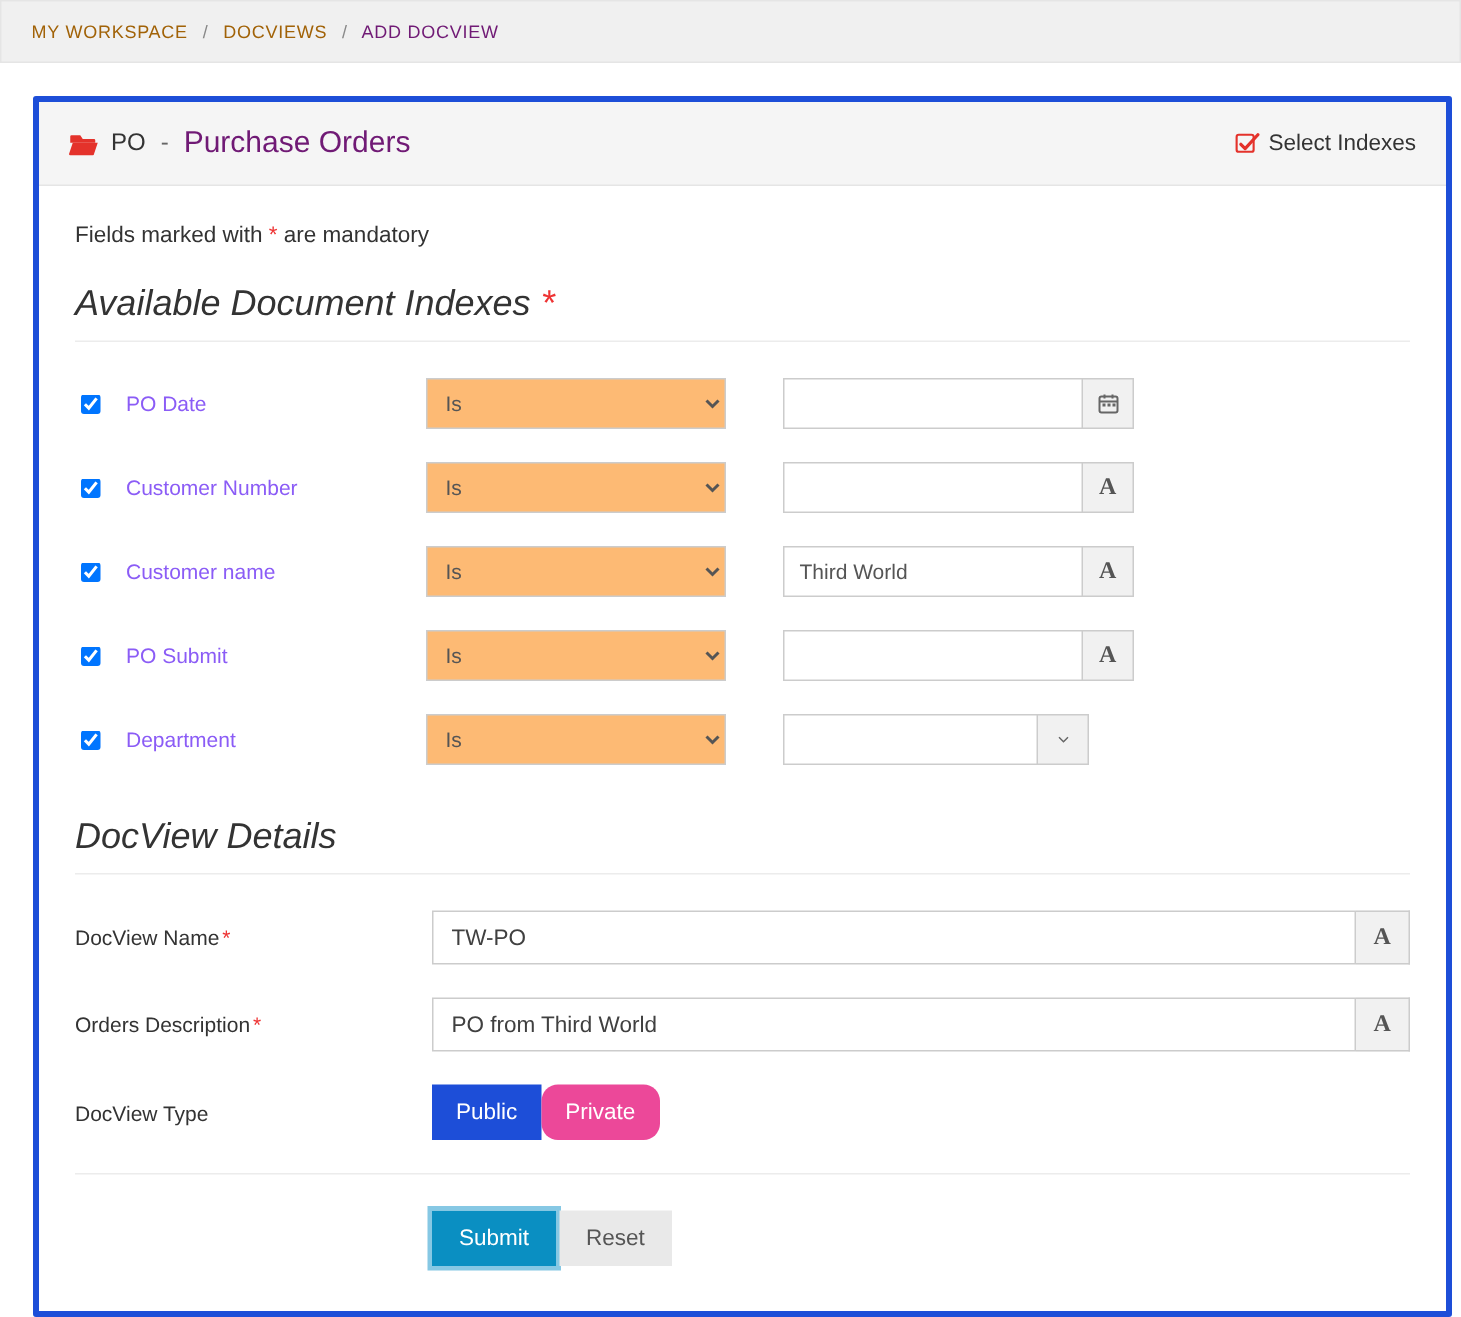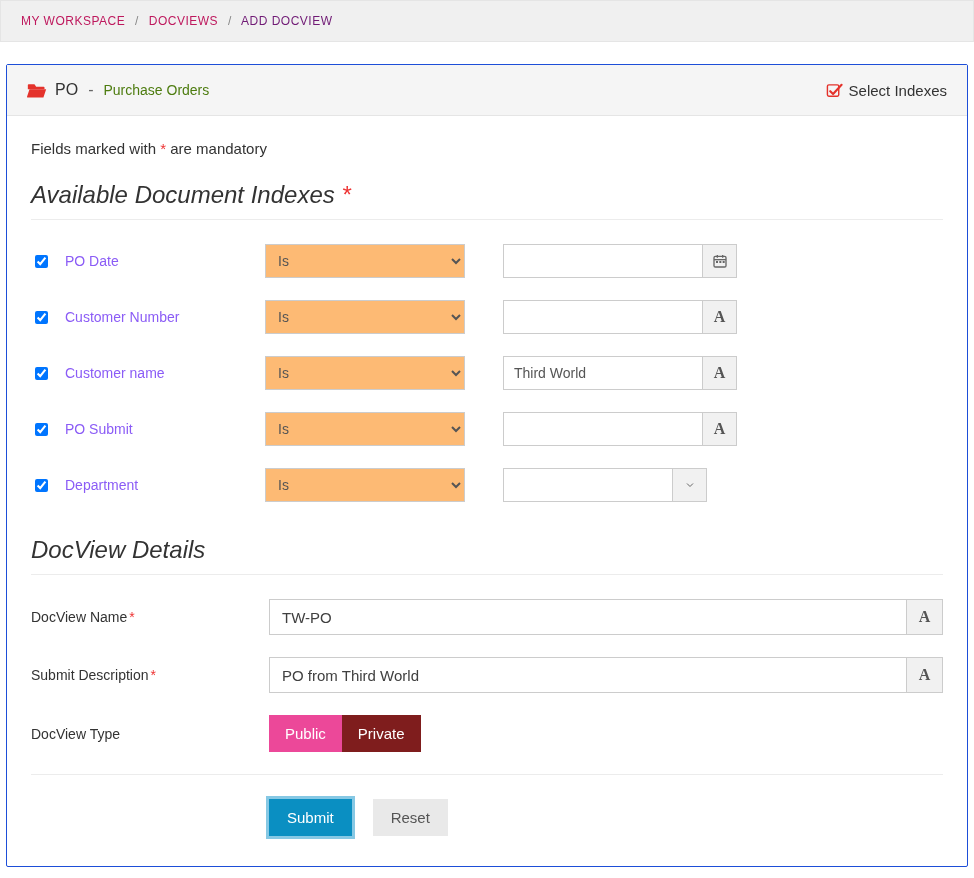--- a/index.html
+++ b/index.html
@@ -17,57 +17,57 @@
   }
   
   .breadcrumb {
     background: #f0f0f0;
     border: 1px solid #e5e5e5;
     padding: 13px 20px;
     font-size: 12px;
     letter-spacing: 0.5px;
   }
   .breadcrumb a {
-    color: #be185d;
+    color: #a16207;
     text-decoration: none;
     text-transform: uppercase;
   }
   .breadcrumb .sep {
     color: #888;
     margin: 0 6px;
   }
   .breadcrumb .current {
     color: #701a75;
     text-transform: uppercase;
   }
 
   
   .panel {
-    margin: 22px 6px 6px 6px;
-    border: 1px solid #1d4ed8;
+    margin: 22px 6px 6px 22px;
+    border: 4px solid #1d4ed8;
     border-radius: 2px;
     background: #fff;
   }
   .panel-header {
     background: #f5f5f5;
     border-bottom: 1px solid #e5e5e5;
     padding: 16px 20px 16px 20px;
     display: flex;
     align-items: center;
     justify-content: space-between;
   }
   .panel-header-left {
     display: flex;
     align-items: center;
     gap: 8px;
     font-size: 16px;
   }
   .panel-header-left .code { color:#333; }
   .panel-header-left .dash { color:#666; margin:0 2px; }
-  .panel-header-left .label { color:#4d7c0f; font-size:14px;}
+  .panel-header-left .label { color:#701a75; font-size:20px;}
   .folder-icon {
     width: 20px;
     height: 18px;
     display: inline-block;
   }
   .panel-header-right {
     display: flex;
     align-items: flex-start;
     gap: 6px;
     color: #333;
@@ -210,27 +210,27 @@
   .toggle {
     display: inline-flex;
   }
   .toggle .opt {
     padding: 10px 16px;
     color: #fff;
     font-size: 15px;
     cursor: pointer;
     user-select:none;
   }
-  .toggle .opt.active { background: #ec4899; }
-  .toggle .opt.inactive { background: #7f1d1d; }
+  .toggle .opt.active { background: #1d4ed8; }
+  .toggle .opt.inactive { background: #ec4899; border-radius: 11px; }
 
   
   .btn-row {
     display:flex;
-    gap:21px;
+    gap:2px;
     margin-top: 12px;
     padding-left: 238px;
     align-items: center;
   }
   .btn {
     border: none;
     padding: 10px 18px;
     font-size: 15px;
     cursor: pointer;
   }
@@ -372,21 +372,21 @@
         <div class="details-input-wrap">
           <input type="text" value="TW-PO" style="">
           <span class="addon">
               <span class="serif-a">A</span>
             </span>
         </div>
       </div>
 
       <div class="details-row">
         <div class="details-label">
-          <span>Submit Description</span><span class="ast">*</span>
+          <span>Orders Description</span><span class="ast">*</span>
         </div>
         <div class="details-input-wrap">
           <input type="text" value="PO from Third World" style="">
           <span class="addon">
               <span class="serif-a">A</span>
             </span>
         </div>
       </div>
 
       <div class="details-row">

